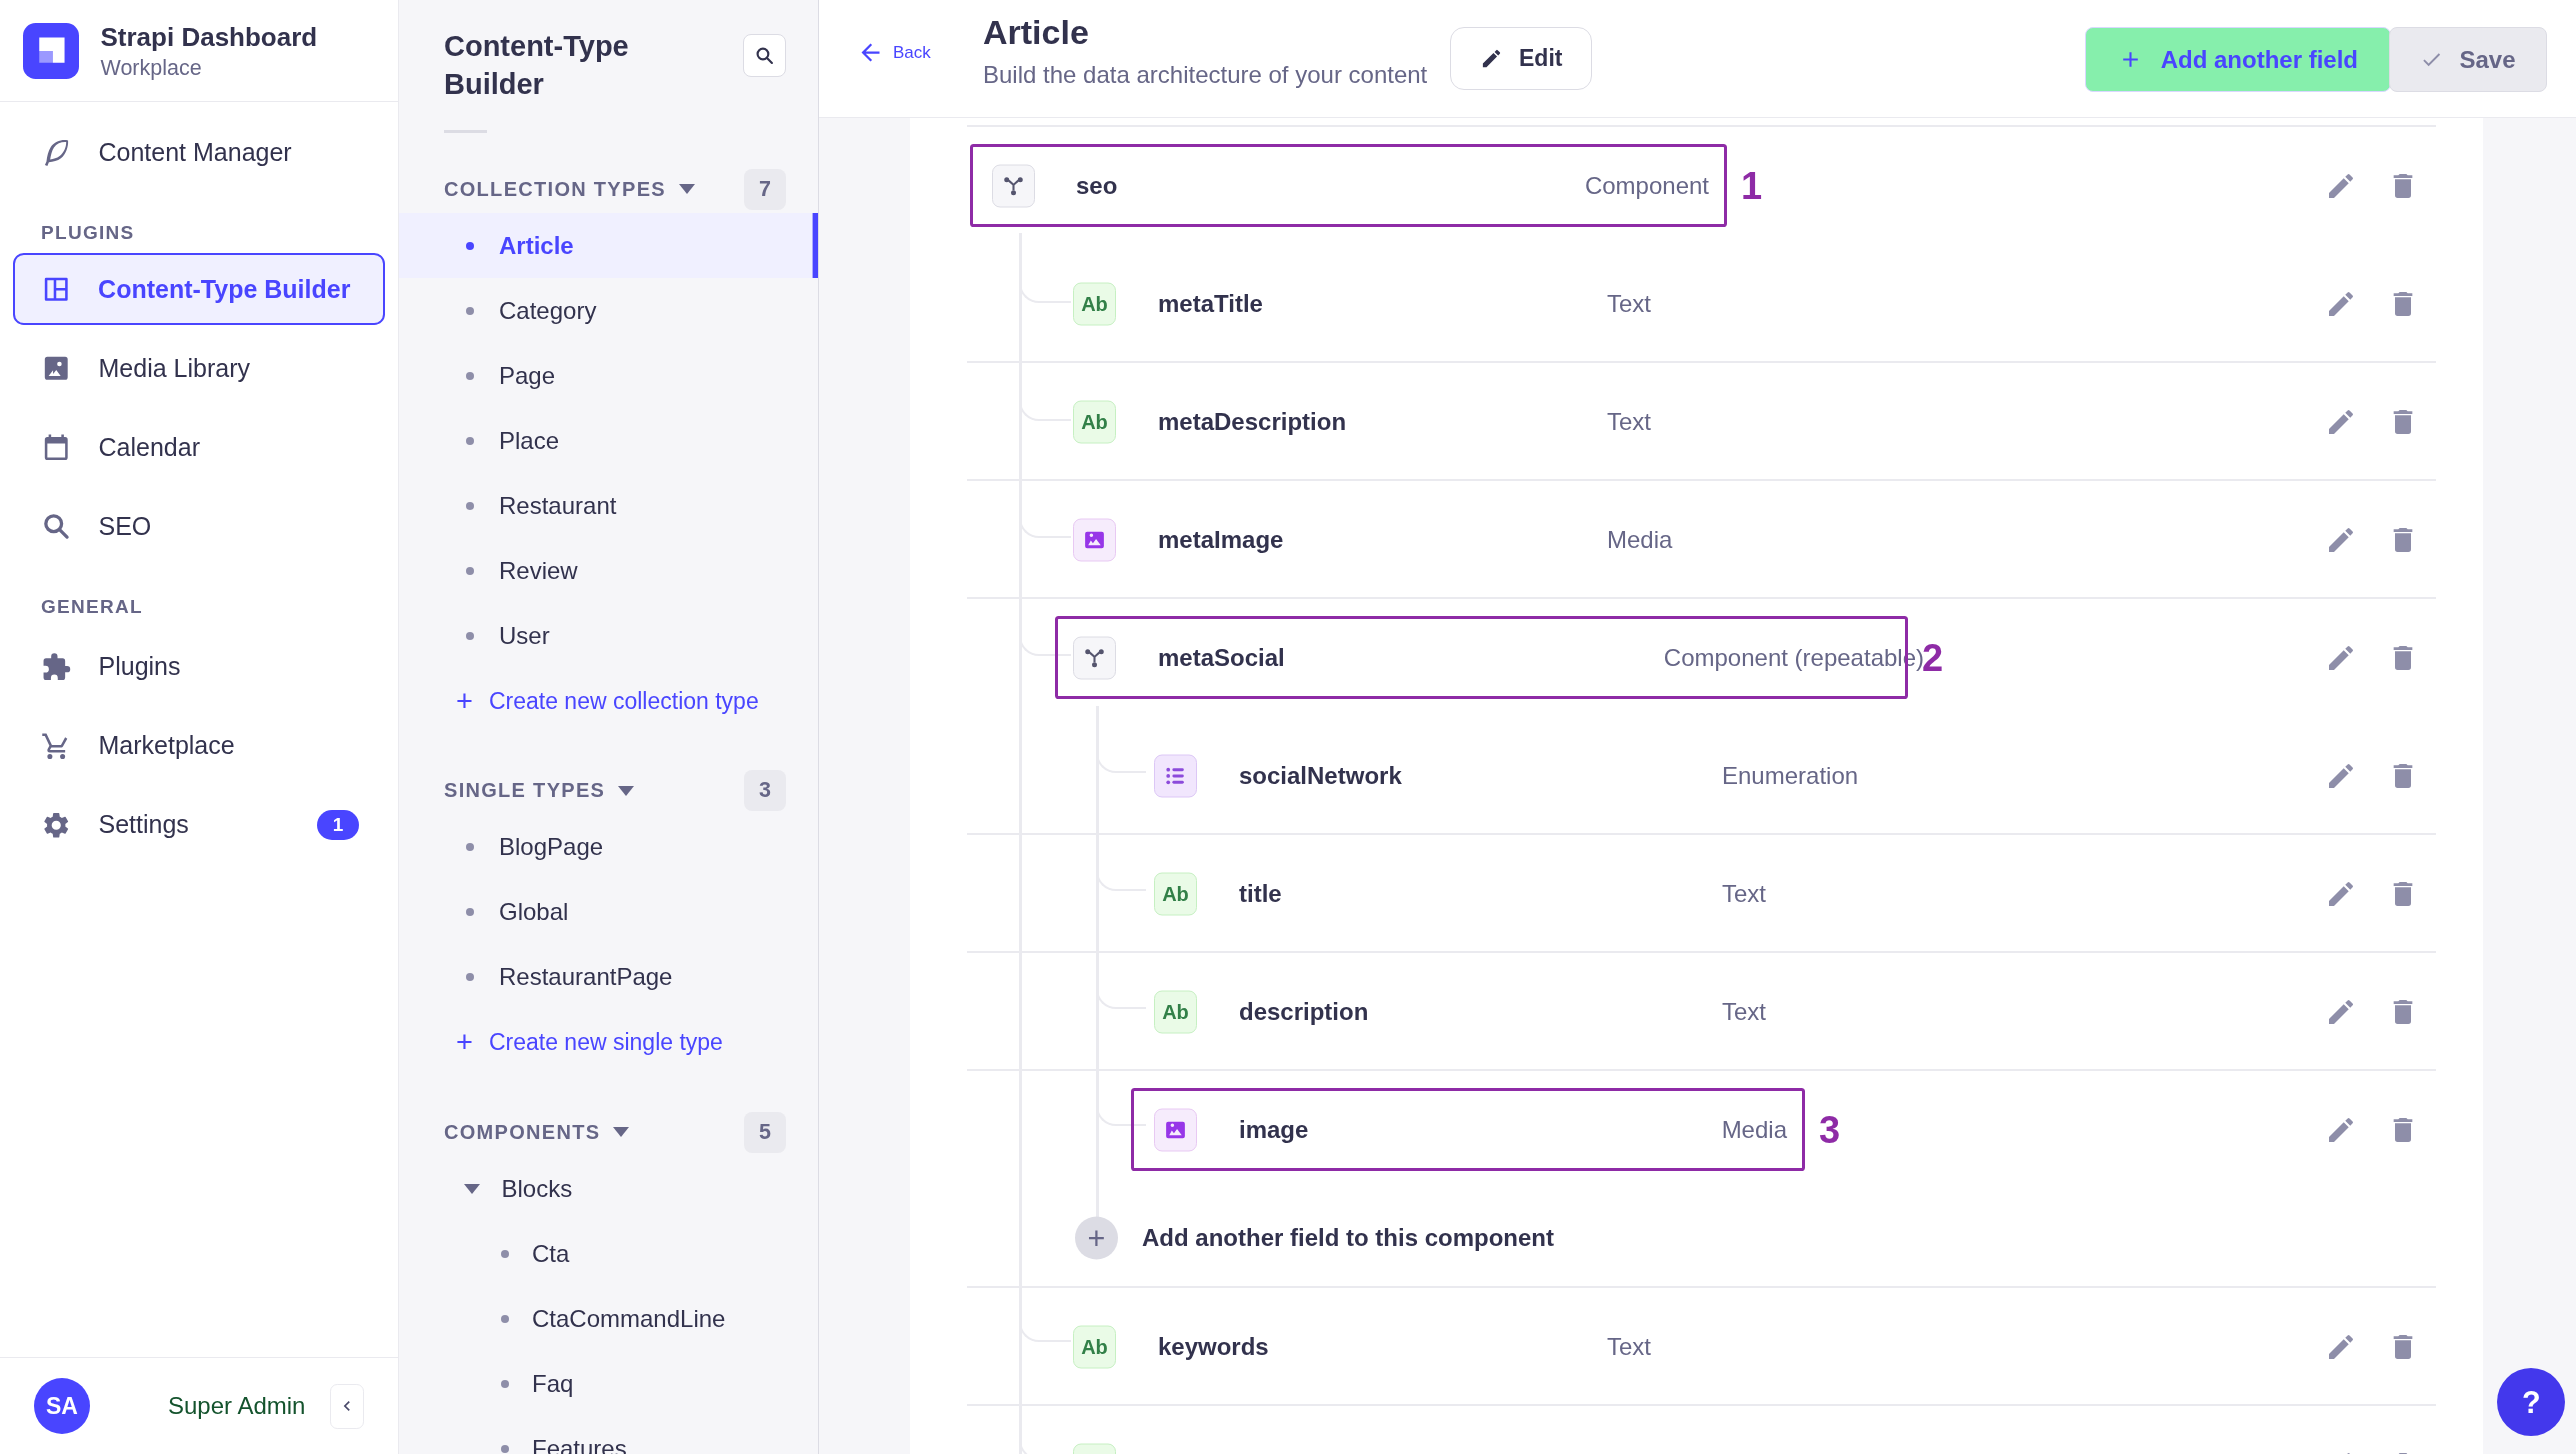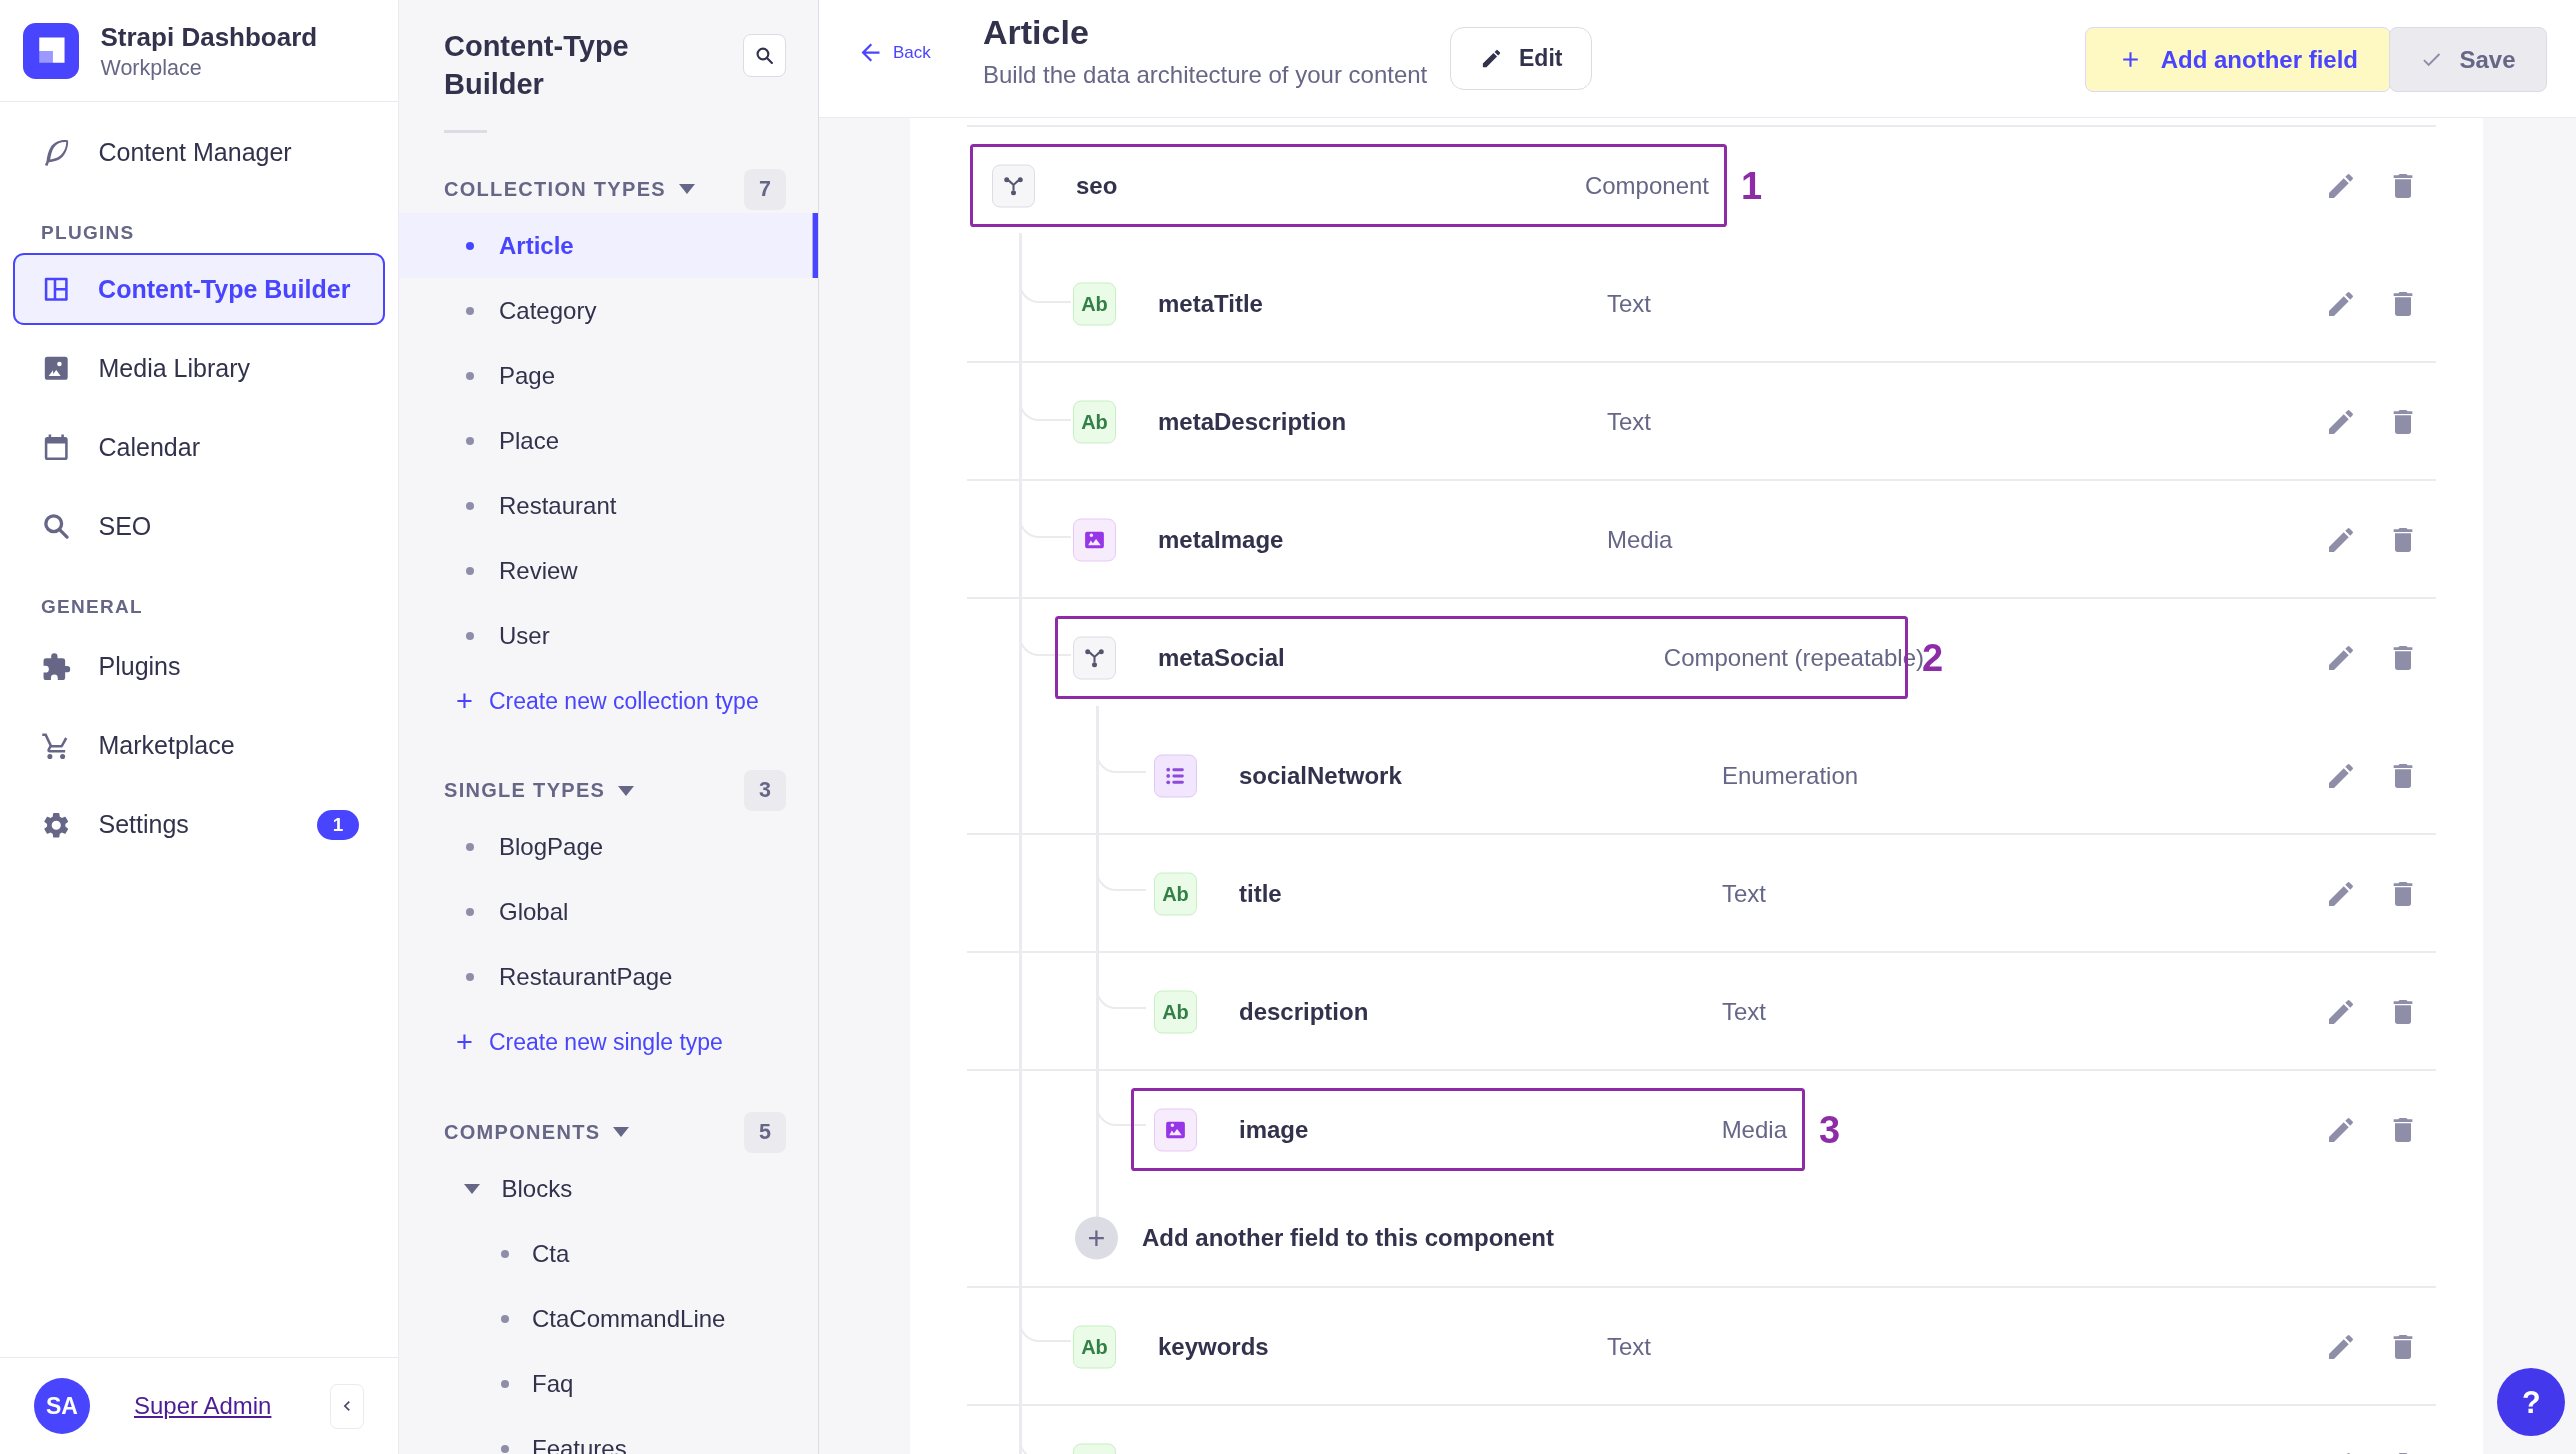--- a/index.html
+++ b/index.html
@@ -24,21 +24,21 @@
   .nav-item.active .nicon { color:#4945ff; }
   .nav-section { margin:30.5px 0 9px 41px; font-size:19px; font-weight:700; letter-spacing:1.3px;
     color:#666687; }
   .nav-badge { margin-left:auto; margin-right:39px; min-width:42px; height:30.5px; background:#4945ff;
     color:#fff; border-radius:15.3px; font-size:19px; font-weight:700; display:flex;
     align-items:center; justify-content:center; }
   .nav-footer { position:absolute; left:0; right:0; bottom:0; height:97px; border-top:1.8px solid #eaeaef;
     display:flex; align-items:center; padding:8px 34px; background:#fff; }
   .avatar { width:56px; height:56px; border-radius:50%; background:#4945ff; color:#fff;
     font-size:23px; font-weight:700; display:flex; align-items:center; justify-content:center; flex:none; }
-  .user-name { margin-left:44px; font-size:24px; color:#4c1d95;text-decoration:underline; }
+  .user-name { margin-left:78px; font-size:24px; color:#14532d; }
   .collapse-btn { margin-left:auto; width:34px; height:45px; border:1.8px solid #eaeaef; border-radius:7.2px;
     background:#fff; display:flex; align-items:center; justify-content:center; cursor:pointer; color:#4a4a6a; }
 
   
   .sub-nav { position:relative; width:420px; height:100%; background:#f6f6f9;
     border-right:1.8px solid #dcdce4; flex:none; overflow:hidden; }
   .subnav-head { position:relative; padding:27px 36px 0 45px; }
   .subnav-title { font-size:29px; font-weight:700; color:#32324d; line-height:38px; width:269px; }
   .search-btn { position:absolute; right:32px; top:34px; width:43px; height:43px; background:#fff;
     border:1.8px solid #dcdce4; border-radius:8px; display:flex; align-items:center; justify-content:center;
@@ -70,21 +70,21 @@
   .main-header { position:relative; height:118px; background:#fff; border-bottom:1.8px solid #eaeaef; }
   .back-link { position:absolute; left:38px; top:39px; display:flex; align-items:center; gap:9px;
     color:#4945ff; font-size:17px; cursor:pointer; }
   .title-block { position:absolute; left:164px; top:12.6px; }
   .page-title { font-size:34px; font-weight:700; color:#32324d; }
   .page-subtitle { font-size:24px; color:#666687; margin-top:9px; }
   .edit-btn { position:absolute; left:631px; top:27px; height:63px; padding:0 29px; background:#fff;
     border:1.8px solid #dcdce4; border-radius:14px; display:flex; align-items:center; gap:16px;
     font-size:23px; font-weight:600; color:#32324d; cursor:pointer; font-family:inherit; }
   .add-field-btn { position:absolute; right:185px; top:27px; height:65px; padding:0 32px;
-    background:#fef9c3; border:1.8px solid #d9d8ff; border-radius:8px; display:flex; align-items:center;
+    background:#86efac; border:1.8px solid #d9d8ff; border-radius:8px; display:flex; align-items:center;
     gap:18px; font-size:24px; font-weight:600; color:#4945ff; cursor:pointer; font-family:inherit; }
   .save-btn { position:absolute; right:29px; top:27px; height:65px; padding:0 30.5px; background:#eaeaef;
     border:1.8px solid #dcdce4; border-radius:8px; display:flex; align-items:center; gap:16px;
     font-size:24px; font-weight:600; color:#666687; cursor:default; font-family:inherit; }
 
   .main-body { position:relative; height:1336px; }
   .card { position:relative; margin-left:91px; width:1573px; height:1336px; background:#fff;
     overflow:hidden; }
   .top-line { height:1.8px; background:#eaeaef; margin:7.2px 47px 0 57px; }
 

